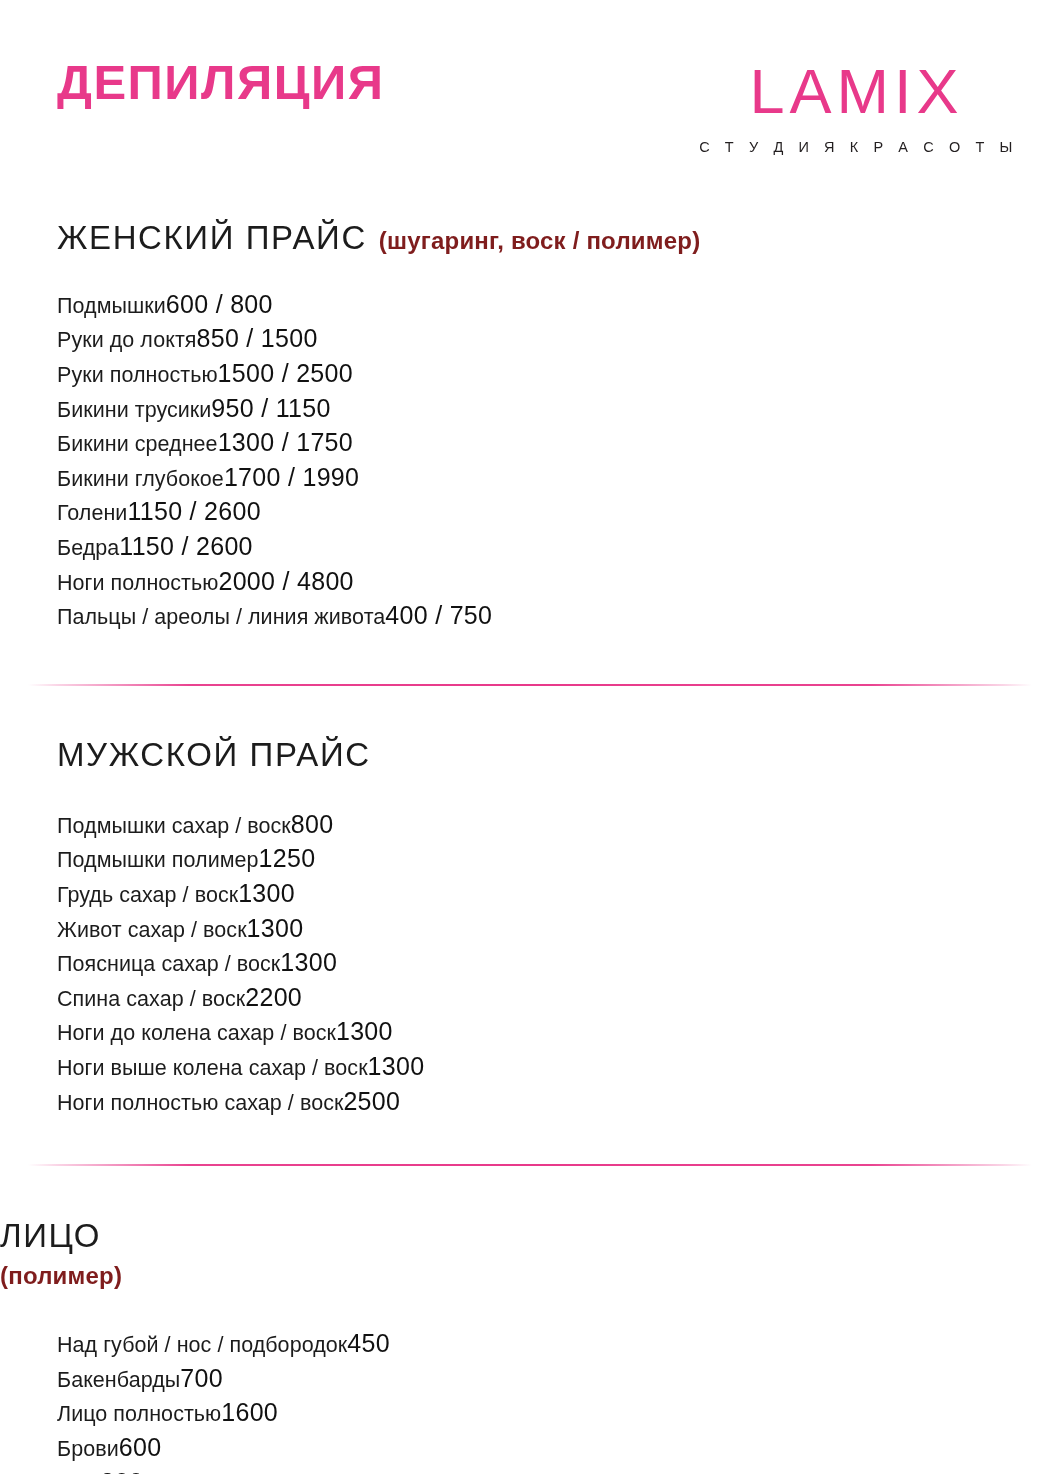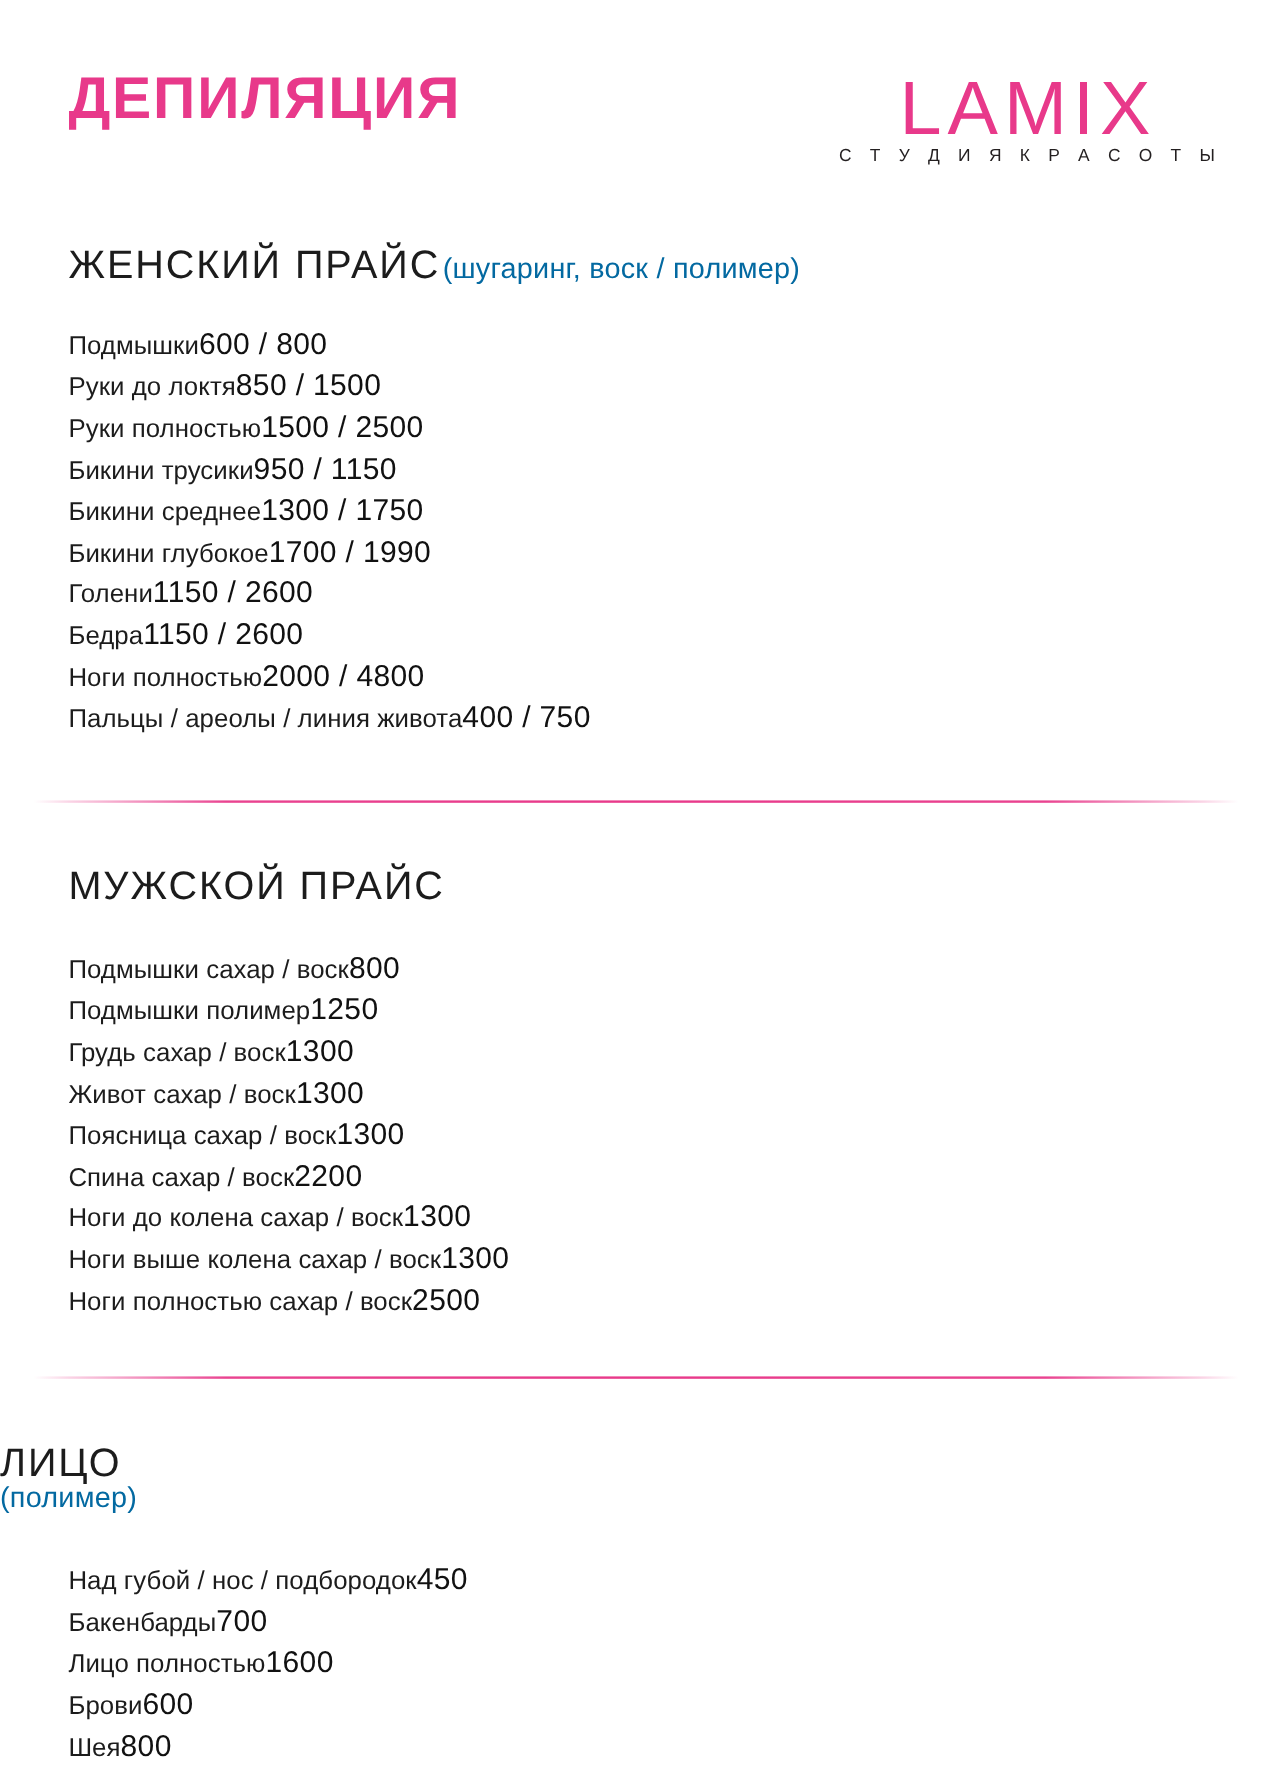--- a/index.html
+++ b/index.html
@@ -54,53 +54,53 @@
     color: #e8398a;
     line-height: 0.95;
     white-space: nowrap;
   }
 
   .brand-tagline {
     font-size: 14.5px;
     font-weight: 400;
     letter-spacing: 5.6px;
     color: #231f20;
-    margin-top: 0;
+    margin-top: 17px;
     white-space: nowrap;
     padding-left: 4px;
   }
 
   
   .section-head {
     padding: 0 42px 0 57px;
     display: flex;
     align-items: baseline;
-    gap: 2px;
+    gap: 12px;
   }
   .section-head.centered {
     justify-content: center;
     padding-left: 0;
     padding-right: 0;
     flex-direction: column;
   }
 
   .section-title {
     font-size: 33px;
     font-weight: 300;
     letter-spacing: 1.6px;
     color: #1c1c1c;
     line-height: 1;
     white-space: nowrap;
   }
 
   .section-note {
     font-size: 24px;
-    font-weight: 400;
+    font-weight: 700;
     letter-spacing: 0.2px;
-    color: #0369a1;
+    color: #7f1d1d;
     line-height: 1;
     white-space: nowrap;
   }
 
   
   .price-list {
     padding: 0 42px 0 57px;
   }
 
   .price-row {

